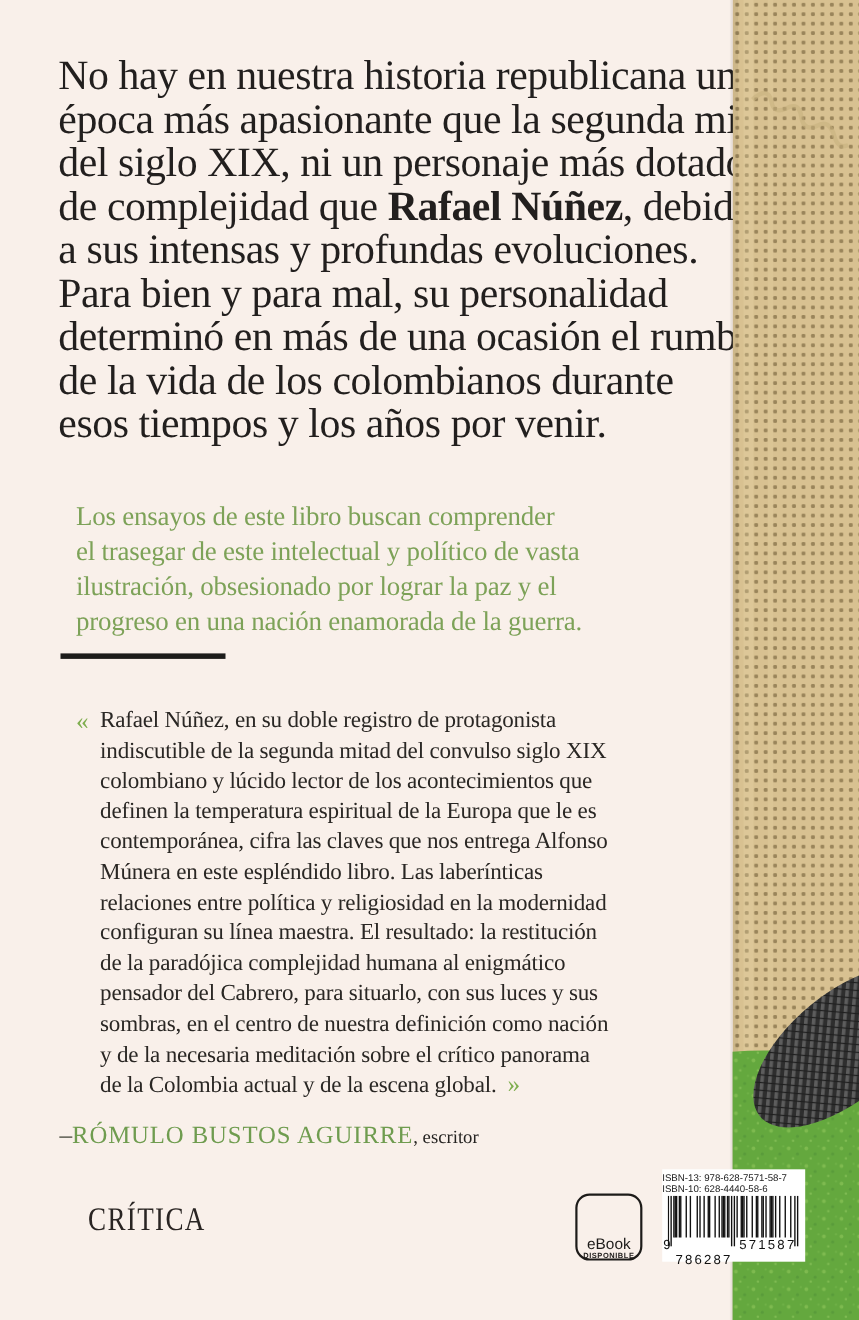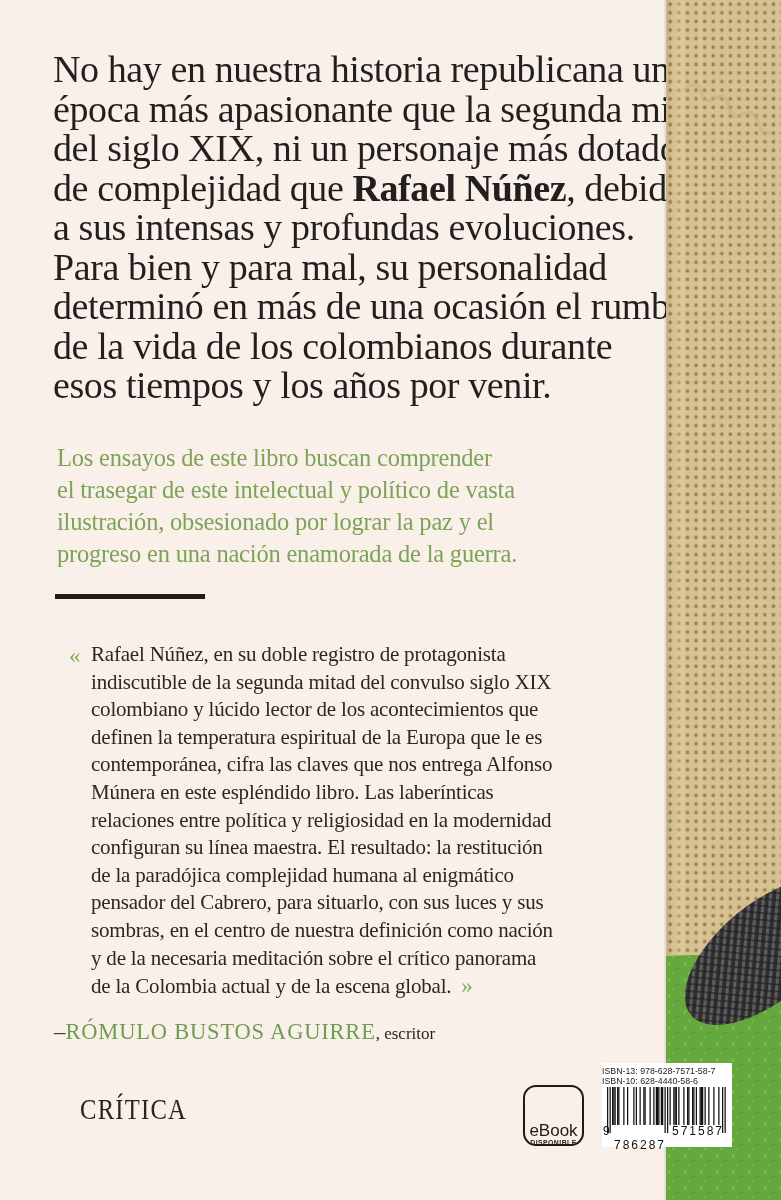--- a/index.html
+++ b/index.html
@@ -11,21 +11,21 @@
 
   
   .intro {
     position:absolute; left:53px; top:50px; margin:0;
     font-size:38px; line-height:39.5px; letter-spacing:-0.4px;
     white-space:pre-line; color:#221f1e;
   }
   .intro .bold { font-weight:700; }
 
   .highlight {
-    position:absolute; left:53px; top:438px; margin:4px;
+    position:absolute; left:53px; top:438px; margin:16px;
     font-size:24.5px; line-height:32px; letter-spacing:-0.2px;
     white-space:pre-line; color:#7da258;
   }
 
   .rule { position:absolute; left:55px; top:594px; width:150px; height:5px; background:#1d1c1a; }
 
   .quote {
     position:absolute; left:69px; top:641px; margin:0; padding-left:22px;
     font-size:21px; line-height:27.6px; letter-spacing:-0.2px; color:#2a2724;
   }
@@ -47,21 +47,21 @@
   }
   .website { position:absolute; left:80px; top:1129px; margin:0; font-size:18px; letter-spacing:0.2px; color:#2a2523; }
 
   
   .ebook {
     position:absolute; left:523px; top:1085px; width:61px; height:61px; box-sizing:border-box;
     border:2.5px solid #1d1b19; border-radius:13px;
     display:flex; flex-direction:column; align-items:center; justify-content:center;
     font-family:"Liberation Sans", sans-serif; background:transparent;
   }
-  .ebook .t { font-size:17px; color:#1d1b19; line-height:17px;margin-top:36px; }
+  .ebook .t { font-size:14px; color:#1d1b19; line-height:17px;margin-top:36px; }
   .ebook .s { font-size:6.8px; font-weight:700; letter-spacing:0.5px; color:#1d1b19; }
 
   
   .barcode {
     position:absolute; left:602px; top:1063px; width:130px; height:84px;
     background:#ffffff; font-family:"Liberation Sans", sans-serif; z-index:5;
   }
   .barcode .isbn { font-size:8.8px; line-height:10px; text-align:left; color:#1c1c1c; letter-spacing:0; }
   .barcode .isbn.first { padding-top:3px; }
   .bars { position:absolute; left:5px; top:24px; }

